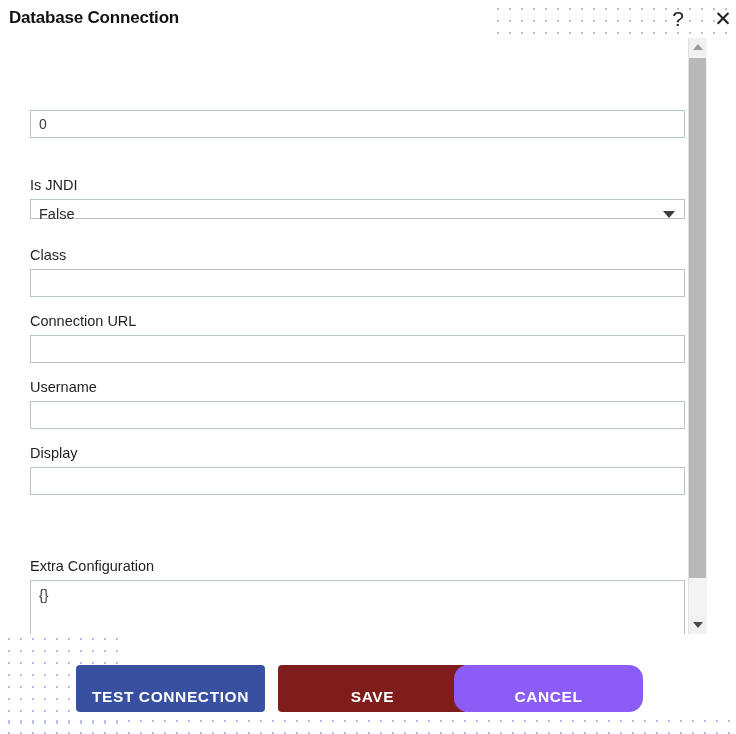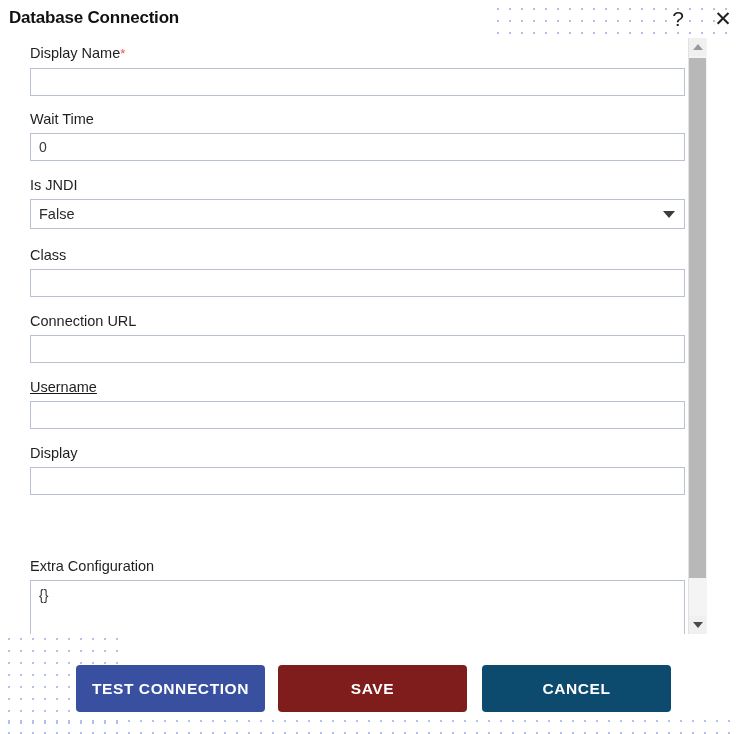--- a/index.html
+++ b/index.html
@@ -107,21 +107,21 @@
   .text-input::placeholder { color: #9aa0a6; }
 
   .select-wrap {
     position: relative;
     width: 655px;
     height: 30px;
   }
   .select-box {
     box-sizing: border-box;
     width: 655px;
-    height: 30px;
+    height: 20px;
     border: 1px solid #b9c2d0;
     background: #ffffff;
     font-size: 14.5px;
     color: #2b2b2b;
     line-height: 28px;
     padding: 0 8px;
     cursor: pointer;
   }
   #select-caret {
     position: absolute;
@@ -197,48 +197,43 @@
     border: none;
     border-radius: 4px;
     font-family: "Liberation Sans", sans-serif;
     font-size: 15.5px;
     font-weight: bold;
     letter-spacing: 0.6px;
     color: #ffffff;
     cursor: pointer;
     text-align: center;
     line-height: 47px;
-    padding: 0;
+    padding: 8px;
   }
   #btn-test-connection { left: 76px; background: #38509f; }
   #btn-save           { left: 278px; background: #7f1d1d; }
-  #btn-cancel         { left: 482px; background: #0c4a6e; }
+  #btn-cancel         { left: 454px; background: #8b5cf6; border-radius: 14px; }
 </style>
 </head>
 <body>
 
 <div class="dots" id="dots-top-right"></div>
 <div class="dots" id="dots-bottom-left"></div>
 <div class="dots" id="dots-bottom-strip"></div>
 
 <div id="titlebar">
   <div id="dialog-title">Database Connection</div>
   <div id="help-icon">?</div>
   <div id="close-icon">✕</div>
 </div>
 
 <div id="form-scroll-area">
 
-  <div class="field-group" style="top:6px;">
-    <div class="field-label"><span>Display Name</span><span class="required-star">*</span></div>
-    <input class="text-input" type="text" value="" style="">
-  </div>
 
   <div class="field-group" style="top:72px;">
-    <div class="field-label">Wait Time</div>
     <input class="text-input" type="text" value="0" style="">
   </div>
 
   <div class="field-group" style="top:138px;">
     <div class="field-label">Is JNDI</div>
     <div class="select-wrap">
       <div class="select-box">False</div>
       <div id="select-caret"></div>
     </div>
   </div>
@@ -246,21 +241,21 @@
   <div class="field-group" style="top:274px;">
     <div class="field-label">Connection URL</div>
     <input class="text-input" type="text" value="" style="">
   </div>
 
   <div class="field-group" style="top:208px;">
     <div class="field-label">Class</div>
     <input class="text-input" type="text" value="" style="">
   </div>
 
-  <div class="field-group" style="top:340px;text-decoration:underline;">
+  <div class="field-group" style="top:340px;">
     <div class="field-label">Username</div>
     <input class="text-input" type="text" value="" style="">
   </div>
 
   <div class="field-group" style="top:406px;">
     <div class="field-label">Display</div>
     <input class="text-input" type="password" value="" style="">
   </div>
 
   <div class="field-group" style="top:472px;margin-top:47px;">

